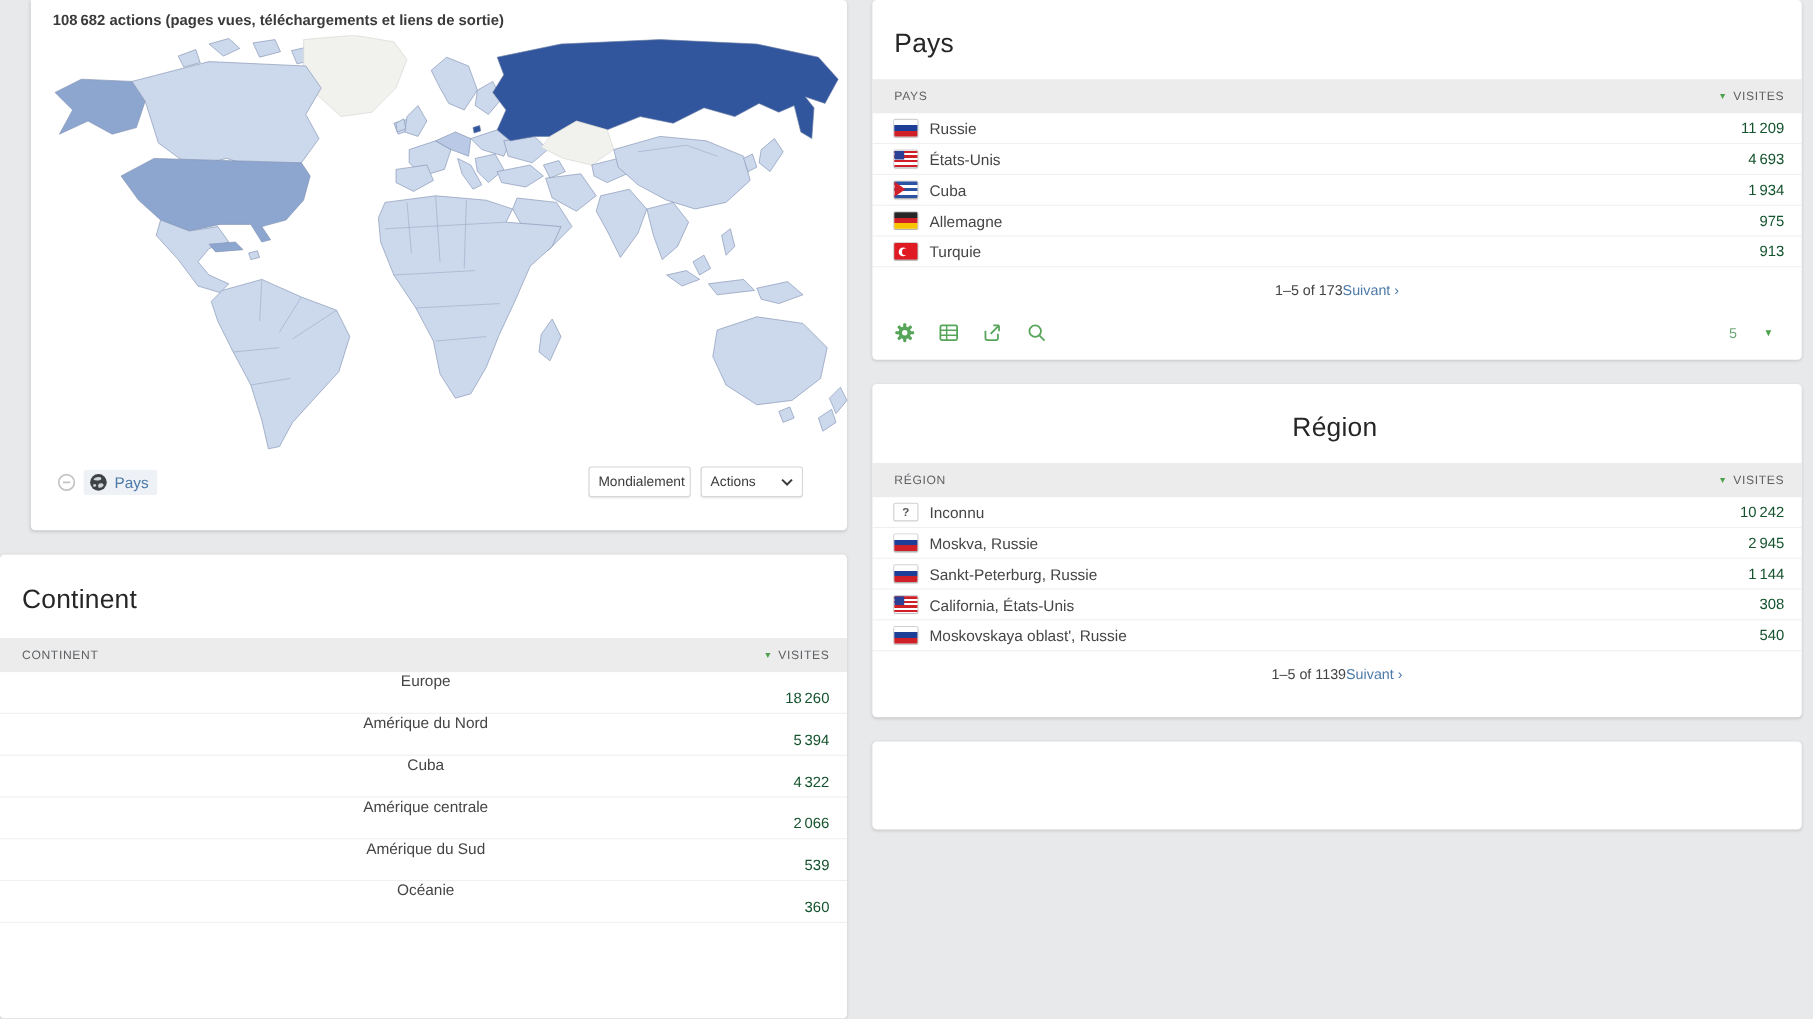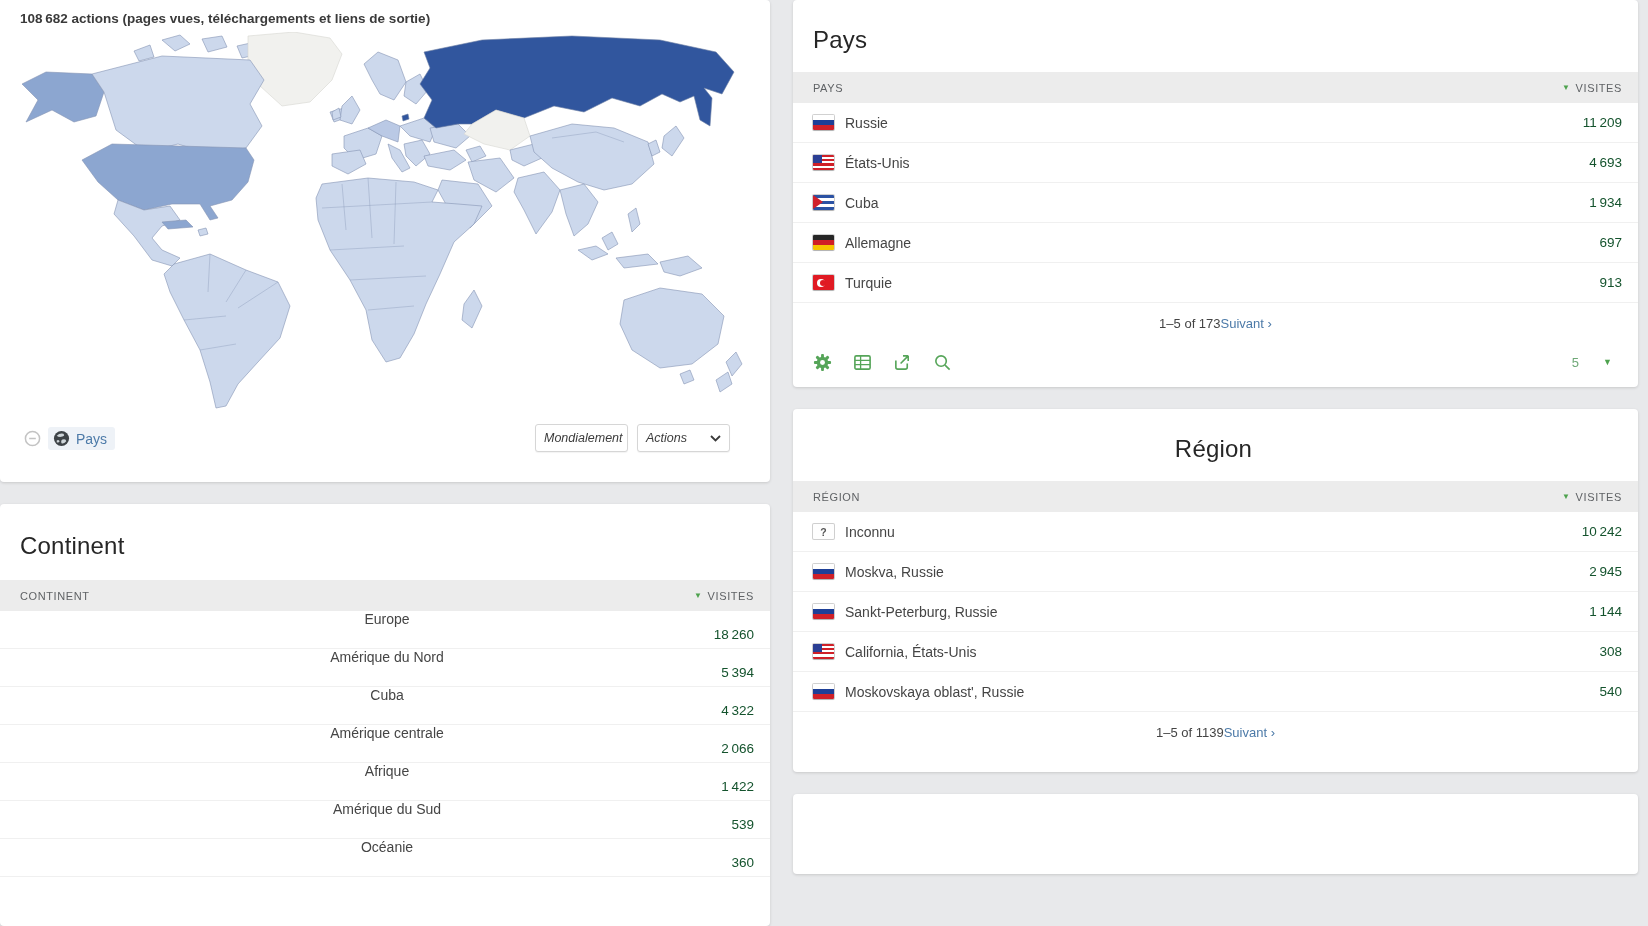--- a/index.html
+++ b/index.html
@@ -10,28 +10,28 @@
     color:#444;
     position:relative;
   }
   .col-left  { position:absolute; left:0;   top:0; width:770px; height:926px; display:flex; flex-direction:column; gap:22px; }
   .col-right { position:absolute; left:793px; top:0; width:845px; height:926px; display:flex; flex-direction:column; gap:22px; }
   .panel {
     background:#fff; border-radius:4px;
     box-shadow:0 1px 3px rgba(0,0,0,.14);
   }
   
-  .map-panel { height:482px; position:relative; border-top-left-radius:0; }
+  .map-panel { height:482px; position:relative; border-top-left-radius:0;margin-left:28px; }
   .map-title { font-size:13.5px; font-weight:bold; color:#3a3a3a; padding:11px 0 0 20px; }
   .map-canvas { position:absolute; left:12px; top:32px; }
   .map-controls { position:absolute; left:24px; bottom:32px; display:flex; align-items:center; gap:7px; }
   .zoom-out-btn { width:17px; height:17px; cursor:pointer; }
   .map-breadcrumb { display:flex; align-items:center; gap:6px; background:#eef2f7; border-radius:3px; padding:3px 8px 3px 5px; cursor:pointer; }
   .map-breadcrumb .crumb { color:#4c7aa8; font-size:14px; }
-  .map-selects { position:absolute; right:40px; bottom:30px; display:flex; gap:9px;font-style:italic; }
+  .map-selects { position:absolute; right:40px; bottom:30px; display:flex; gap:9px; }
   .select-box {
     width:93px; height:28px; background:#fff;
     border:1px solid #d6d6d6; border-radius:3px;
     box-shadow:0 1px 1px rgba(0,0,0,.05);
     display:flex; align-items:center; justify-content:space-between;
     padding:0 8px; font-size:12.5px; color:#3c3c3c; cursor:pointer;
   }
   
   .widget-title { font-size:24px; font-weight:400; color:#262626; letter-spacing:.2px; }
   .pays-panel   .widget-title,
@@ -44,21 +44,21 @@
     font-size:11px; color:#5f6265; letter-spacing:.6px;
   }
   .thead .metric { display:flex; align-items:center; gap:5px; cursor:pointer; }
   .sort-tri { color:#4ea24e; font-size:8px; line-height:1; }
   .trow {
     display:flex; align-items:center;
     padding:0 16px 0 20px;
     border-bottom:1px solid #f0f0f0;
     cursor:pointer;
   }
-  .pays-rows .trow, .region-rows .trow { height:40px; }
+  .pays-rows .trow, .region-rows .trow { height:28px; }
   .continent-rows .trow { height:38px;flex-direction:column; }
   .tlabel { font-size:14px; color:#454545; }
   .tvalue { margin-left:auto; font-size:13.5px; color:#14532d; }
   
   .flag { width:21px; height:15px; margin-right:11px; flex:none; position:relative; overflow:hidden; border-radius:1px; box-shadow:0 0 0 1px rgba(0,0,0,.18), 0 1px 1px rgba(0,0,0,.15); background:#fff; }
   .flag-ru { background:linear-gradient(to bottom,#fff 0 33%,#1d3f97 33% 66%,#cf2028 66% 100%); }
   .flag-de { background:linear-gradient(to bottom,#262626 0 33%,#d01f26 33% 66%,#f6c500 66% 100%); }
   .flag-us { background:repeating-linear-gradient(to bottom,#cf2028 0 2.1px,#fff 2.1px 4.2px); }
   .flag-us::before { content:""; position:absolute; left:0; top:0; width:9px; height:8px; background:#2b3f94; }
   .flag-cu { background:repeating-linear-gradient(to bottom,#2b52a3 0 3px,#fff 3px 6px); }
@@ -220,24 +220,20 @@
         <div class="trow">
           <span class="tlabel">Cuba</span>
           <span class="tvalue">4 322</span>
         </div>
 
         <div class="trow">
           <span class="tlabel">Amérique centrale</span>
           <span class="tvalue">2 066</span>
         </div>
 
-        <div class="trow">
-          <span class="tlabel">Afrique</span>
-          <span class="tvalue">1 422</span>
-        </div>
 
         <div class="trow">
           <span class="tlabel">Amérique du Sud</span>
           <span class="tvalue">539</span>
         </div>
 
         <div class="trow">
           <span class="tlabel">Océanie</span>
           <span class="tvalue">360</span>
         </div>
@@ -272,21 +268,21 @@
 
         <div class="trow">
           <span class="flag flag-cu"></span>
           <span class="tlabel">Cuba</span>
           <span class="tvalue">1 934</span>
         </div>
 
         <div class="trow">
           <span class="flag flag-de"></span>
           <span class="tlabel">Allemagne</span>
-          <span class="tvalue">697</span>
+          <span class="tvalue">975</span>
         </div>
 
         <div class="trow">
           <span class="flag flag-tr"></span>
           <span class="tlabel">Turquie</span>
           <span class="tvalue">913</span>
         </div>
       </div>
     <div class="pagination">
       <span>1–5 of 173</span>

